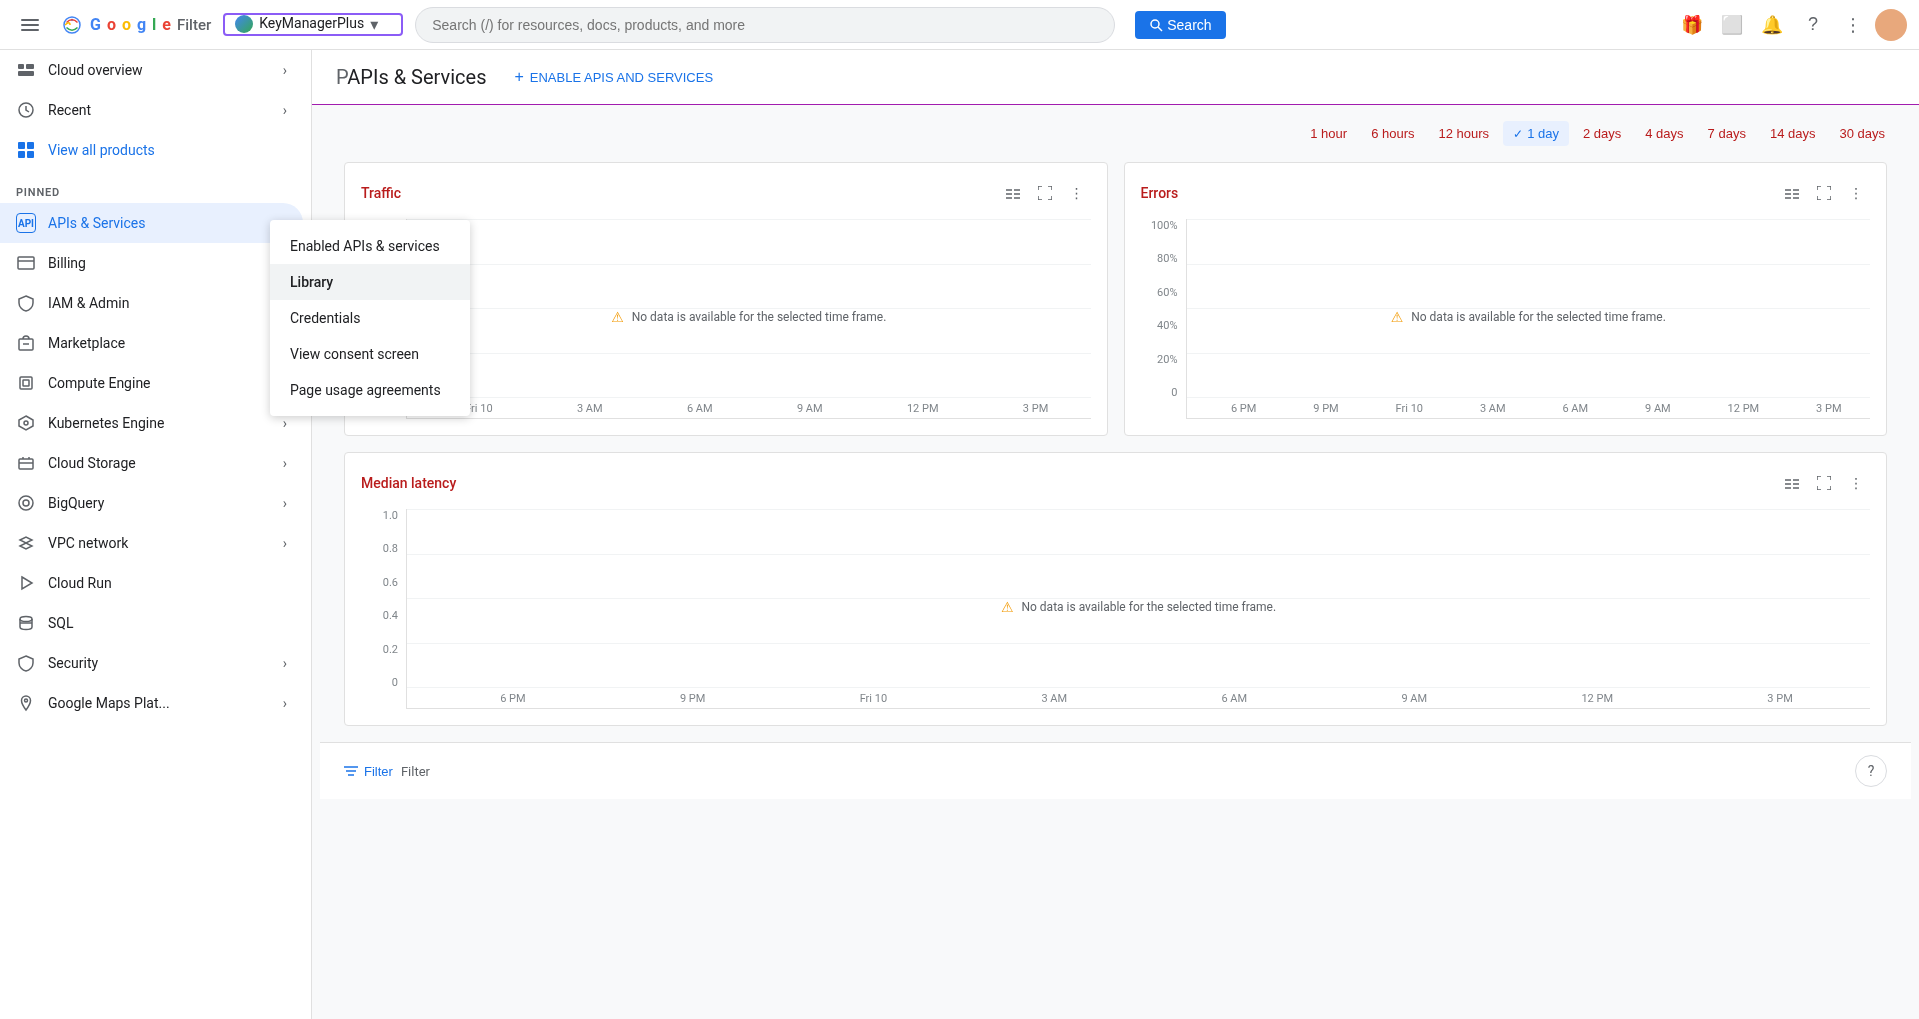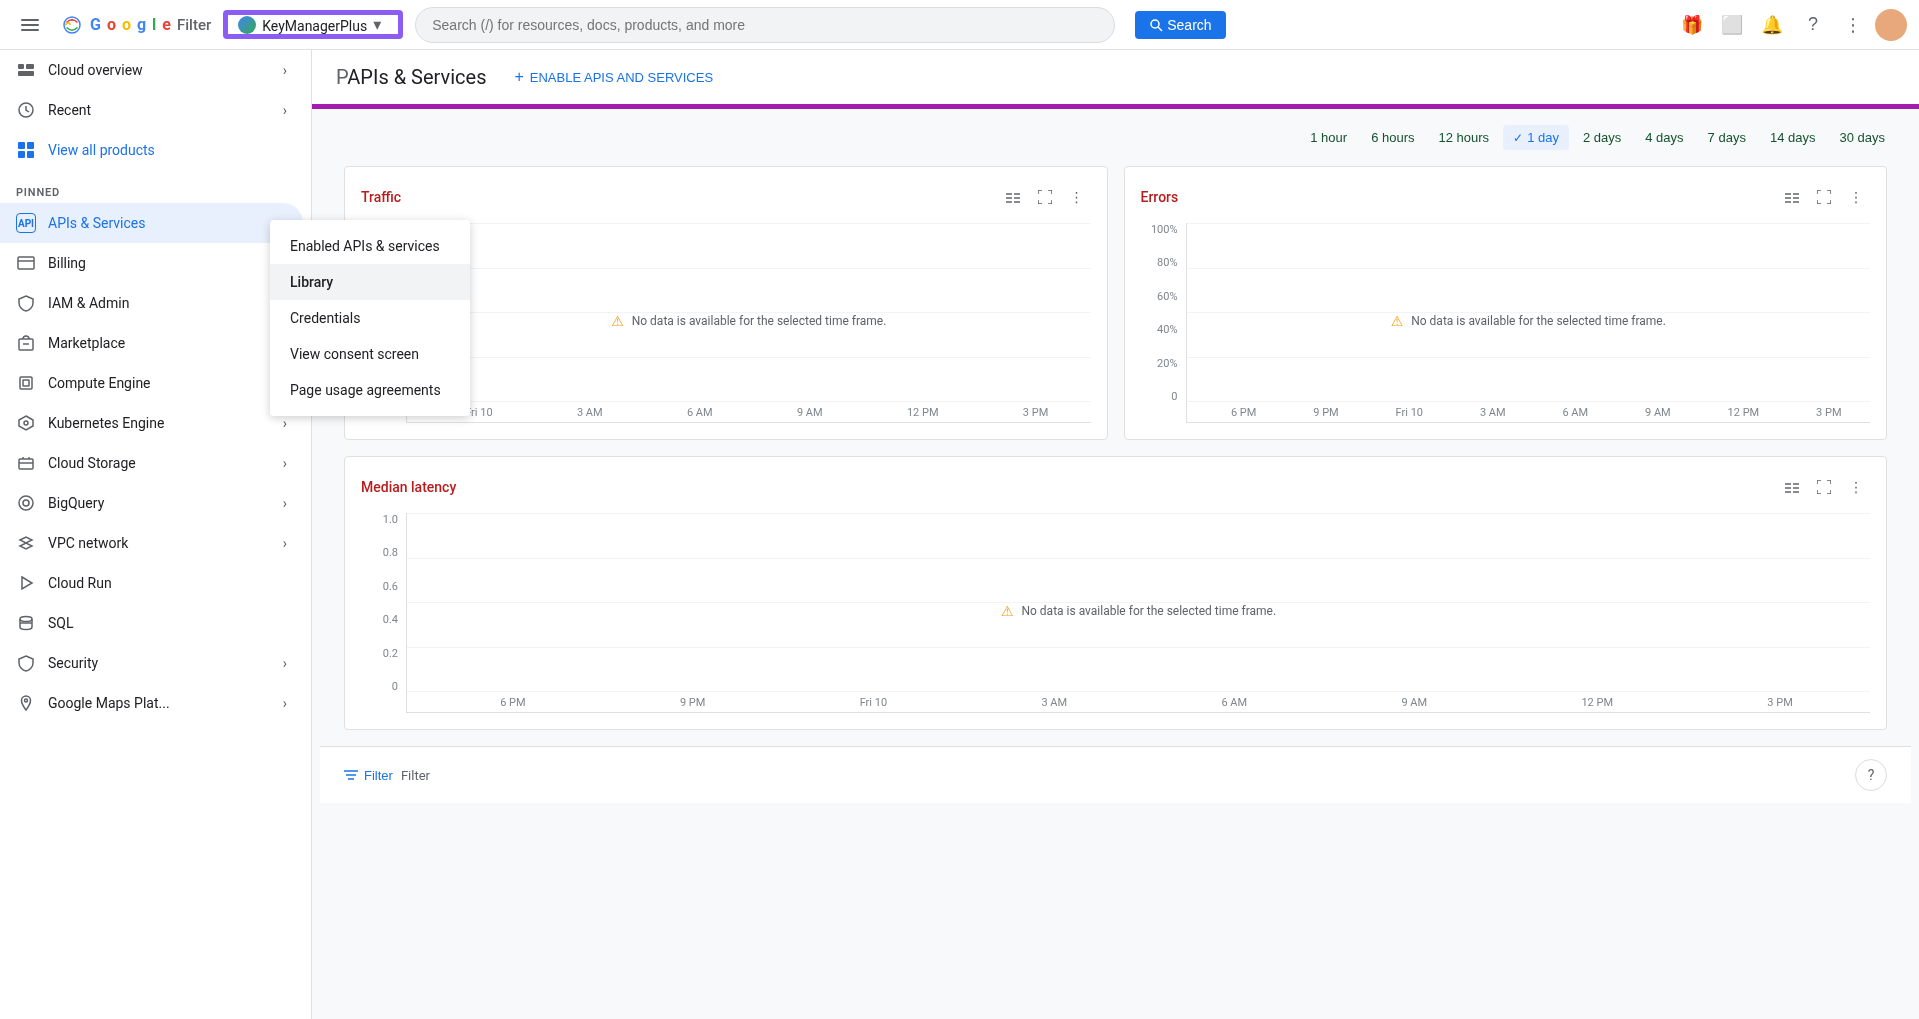--- a/index.html
+++ b/index.html
@@ -25,22 +25,22 @@
       color: #5f6368;
       font-size: 20px;
     }
     .google-cloud-logo {
       display: flex; align-items: center; gap: 6px;
       font-size: 15px; font-weight: 500; color: #5f6368;
       white-space: nowrap;
     }
     .logo-cloud { color: #5f6368; }
     .project-selector {
-      display: flex; align-items: flex-end; gap: 6px;
-      padding: 0 10px; border: 5px solid #8b5cf6; border-radius: 4px;
+      display: flex; align-items: flex-start; gap: 6px;
+      padding: 0 10px; border: 2px solid #8b5cf6; border-radius: 4px;
       cursor: pointer; background: #fff; min-width: 180px;
       font-size: 14px;
     }
     .project-dot {
       width: 18px; height: 18px; border-radius: 50%;
       background: linear-gradient(135deg, #4285f4, #34a853);
       display: inline-block;
     }
     .search-bar {
       flex: 1;
@@ -151,40 +151,40 @@
       overflow-y: auto;
       background: #f8f9fa;
       padding: 0;
     }
 
     
     .page-header {
       display: flex; align-items: center;
       padding: 12px 24px;
       background: #fff;
-      border-bottom: 5px solid #a21caf;
+      border-bottom: 1px solid #a21caf;
       gap: 16px;
     }
     .page-title { font-size: 20px; font-weight: 400; }
     .enable-btn {
       display: flex; align-items: center; gap: 6px;
       color: #1a73e8; font-size: 13px; font-weight: 500;
       cursor: pointer; border: none; background: none;
       padding: 6px 12px;
     }
 
     
     .time-filter {
       display: flex; align-items: center; justify-content: flex-end;
       padding: 16px 24px 8px;
       gap: 4px;
     }
     .time-btn {
       padding: 5px 10px; border: none; background: none;
-      cursor: pointer; border-radius: 4px; font-size: 13px; color: #14532d;
+      cursor: pointer; border-radius: 4px; font-size: 13px; color: #b91c1c;
     }
     .time-btn.active {
       background: #e8f0fe; color: #1a73e8;
       display: flex; align-items: center; gap: 4px;
     }
     .checkmark { color: #1a73e8; font-size: 12px; }
 
     
     .charts-grid {
       display: grid;

